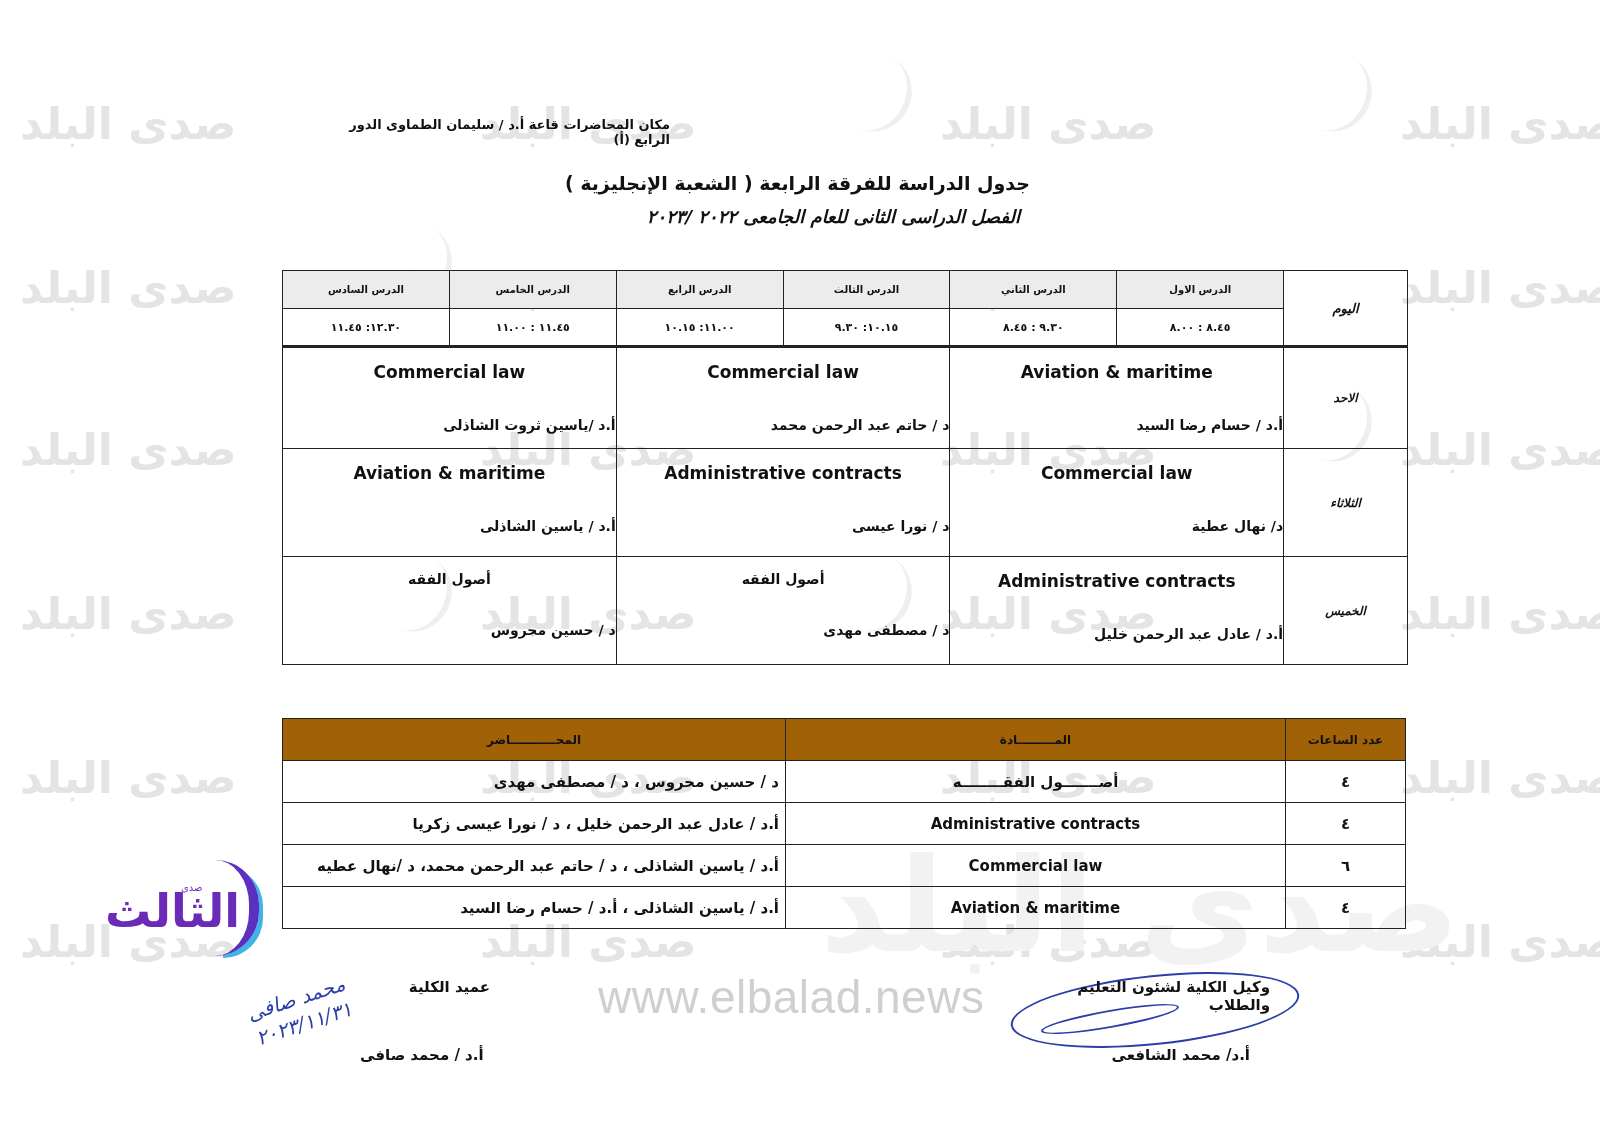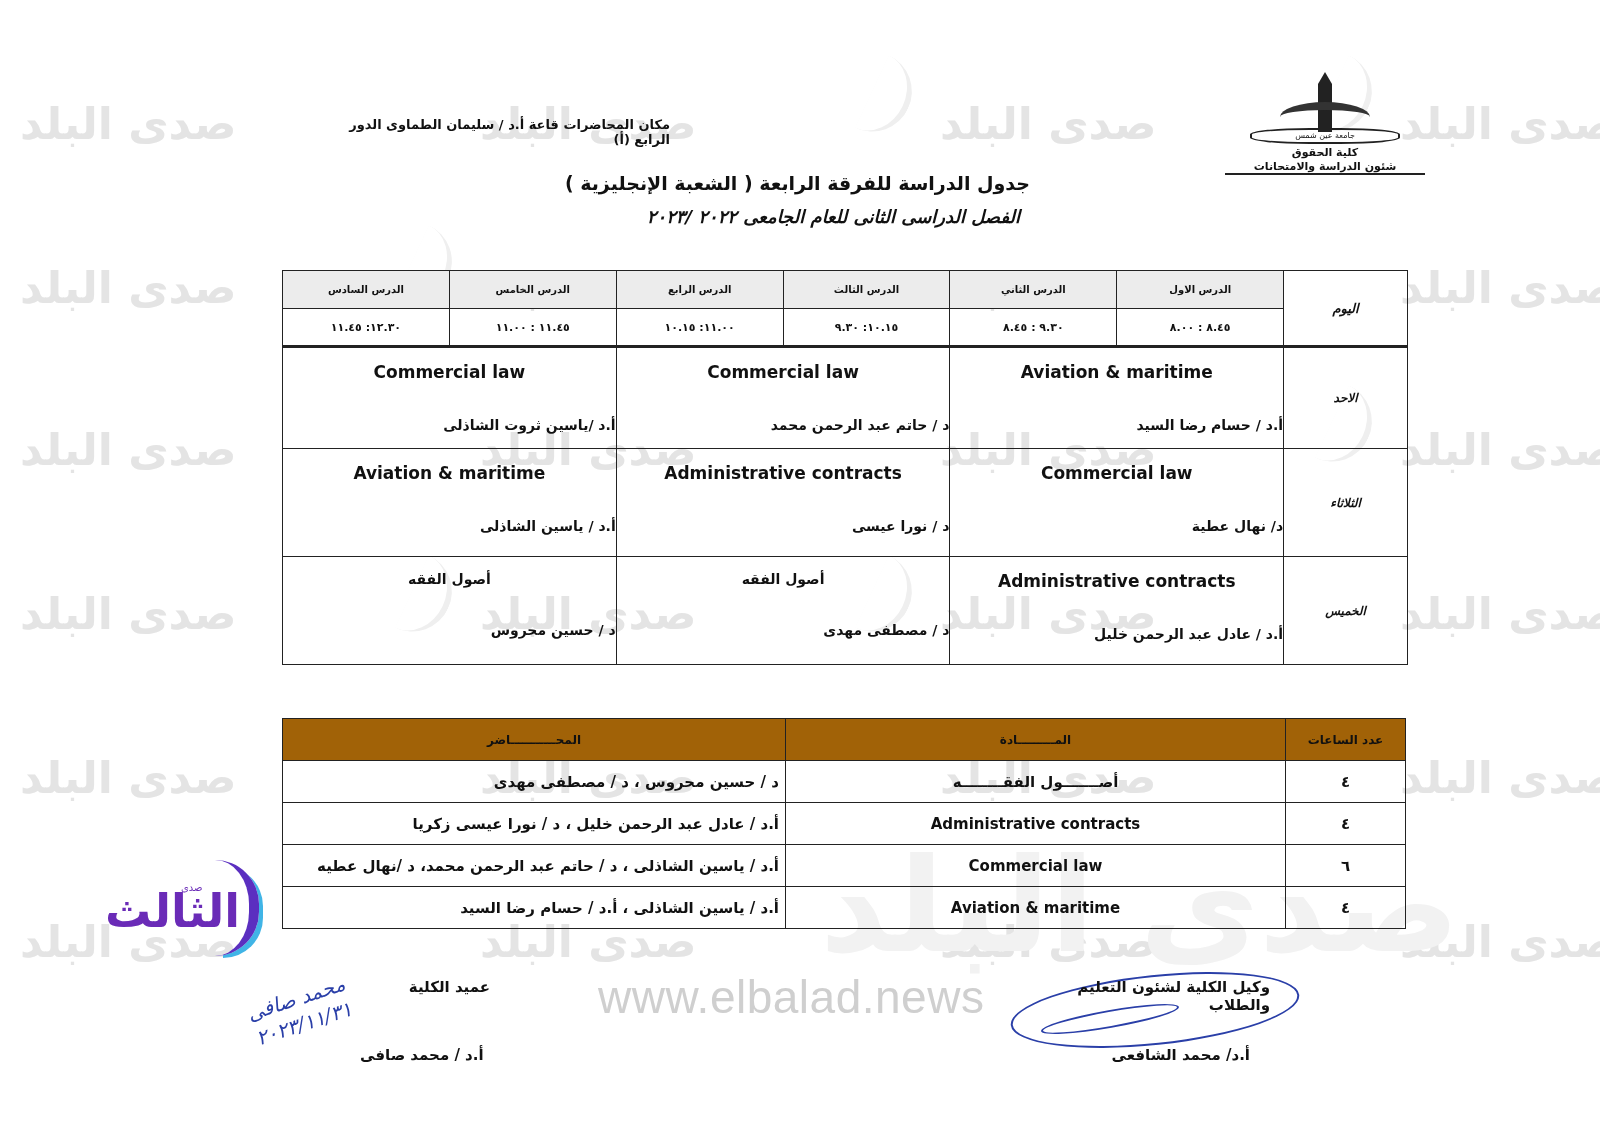--- a/index.html
+++ b/index.html
@@ -98,27 +98,20 @@
   <div class="wm-swirl" style="left:410px;top:230px;"></div>
   <div class="wm-swirl" style="left:1330px;top:390px;"></div>
   <div class="wm-swirl" style="left:410px;top:560px;"></div>
   <div class="wm-swirl" style="left:870px;top:560px;"></div>
   <div class="wm-big">صدى البلد</div>
   <div class="wm-url">www.elbalad.news</div>
 </div>
 
 <div class="content">
 
-  <div class="logo">
-    <div class="logo-tower"></div>
-    <div class="logo-wings"></div>
-    <div class="logo-banner">جامعة عين شمس</div>
-    <div class="logo-line1">كلية الحقوق</div>
-    <div class="logo-line2">شئون الدراسة والامتحانات</div>
-  </div>
 
   <div class="location">مكان المحاضرات قاعة أ.د / سليمان الطماوى الدور الرابع (أ)</div>
   <div class="title1">جدول الدراسة للفرقة  الرابعة ( الشعبة الإنجليزية )</div>
   <div class="title2">الفصل الدراسى الثانى  للعام الجامعى ٢٠٢٢ /٢٠٢٣</div>
 
   <table class="sched">
     <tbody>
         <tr>
       <td class="day-head" rowspan="2">اليوم</td>
       <td class="lesson-name">الدرس الاول</td>

